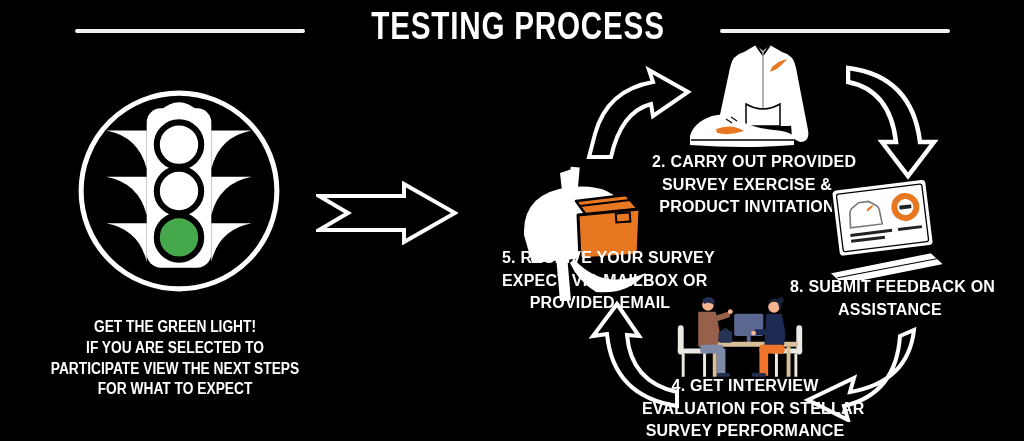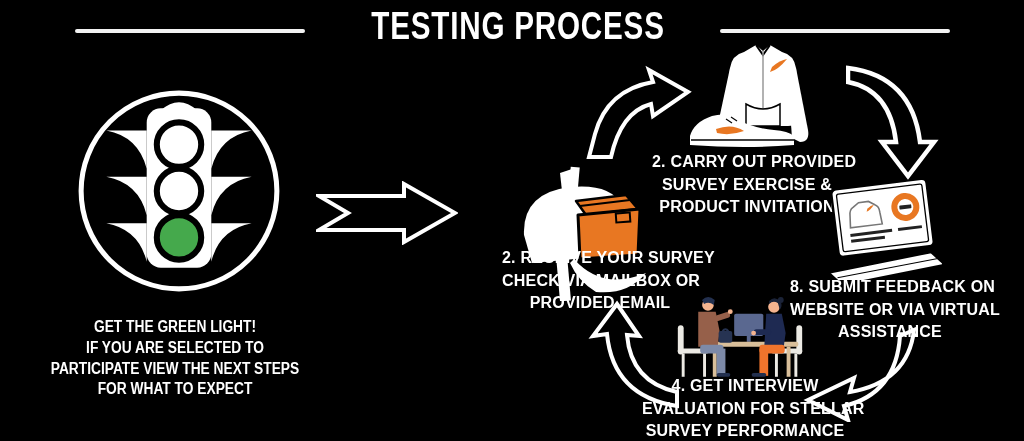--- a/index.html
+++ b/index.html
@@ -96,22 +96,22 @@
       <rect x="46" y="112" width="11" height="46" fill="#ffffff" transform="rotate(-5 51 135)"></rect>
       <path d="M 12 92 Q 10 50 58 44 Q 98 40 110 62 L 114 84 L 106 112 L 20 120 Z" fill="#ffffff"></path>
       <path d="M 62 116 Q 90 148 134 130 Q 116 152 84 149 Q 66 138 58 120 Z" fill="#ffffff"></path>
       <polygon points="64,58 114,52 126,66 74,72" fill="#e87722" stroke="#000000" stroke-width="2.5" stroke-linejoin="round"></polygon>
       <line x1="68" y1="63" x2="118" y2="57" stroke="#000000" stroke-width="2"></line>
       <polygon points="66,72 128,66 126,112 68,116" fill="#e87722" stroke="#000000" stroke-width="3" stroke-linejoin="round"></polygon>
       <rect x="104" y="70" width="14" height="9" fill="#e87722" stroke="#000000" stroke-width="2" transform="rotate(-4 111 74)"></rect>
     </svg>
   </div>
   <div class="step-text" style="left:502px; top:247px; width:196px;">
-    <div>2. RECEIVE YOUR SURVEY</div>
-    <div>CHECK VIA MAILBOX OR</div>
+    <div>5. RECEIVE YOUR SURVEY</div>
+    <div>EXPECT VIA MAILBOX OR</div>
     <div>PROVIDED EMAIL</div>
   </div>
 
   <div class="icon" style="left:686px; top:42px;">
     <svg width="150" height="112" viewBox="0 0 150 112">
 
       <path d="M 44 26 L 32 82 Q 30 94 40 94 L 48 91 L 52 40 Z" fill="#ffffff"></path>
       <path d="M 110 26 L 122 88 Q 124 100 114 100 L 106 96 L 102 40 Z" fill="#ffffff"></path>
       <path d="M 58 10 L 70 3 L 77 9 L 84 3 L 96 10 Q 108 13 110 26 L 114 72 Q 114 84 102 84 L 52 84 Q 40 84 40 72 L 44 26 Q 46 13 58 10 Z" fill="#ffffff"></path>
       <path d="M 70 3 L 77 13 L 84 3" fill="none" stroke="#000000" stroke-width="2"></path>
@@ -148,21 +148,20 @@
         <rect x="28" y="56" width="34" height="3" fill="#222222"></rect>
         <rect x="76" y="50" width="24" height="3" fill="#222222"></rect>
 
         <polygon points="2,86 106,78 118,92 14,100" fill="#ffffff" stroke="#000000" stroke-width="2"></polygon>
         <line x1="10" y1="92" x2="112" y2="85" stroke="#000000" stroke-width="1"></line>
       </g>
     </svg>
   </div>
   <div class="step-text" style="left:790px; top:276px; width:200px;">
     <div>8. SUBMIT FEEDBACK ON</div>
-    <div>WEBSITE OR VIA VIRTUAL</div>
     <div>ASSISTANCE</div>
   </div>
 
   <div class="icon" style="left:672px; top:290px;">
     <svg width="136" height="90" viewBox="0 0 140 92">
 
       <rect x="6" y="36" width="6" height="30" rx="3" fill="#eceae4"></rect>
       <rect x="6" y="60" width="32" height="5" rx="2" fill="#eceae4"></rect>
       <rect x="10" y="65" width="3" height="24" fill="#eceae4"></rect>
       <rect x="32" y="65" width="3" height="24" fill="#eceae4"></rect>

